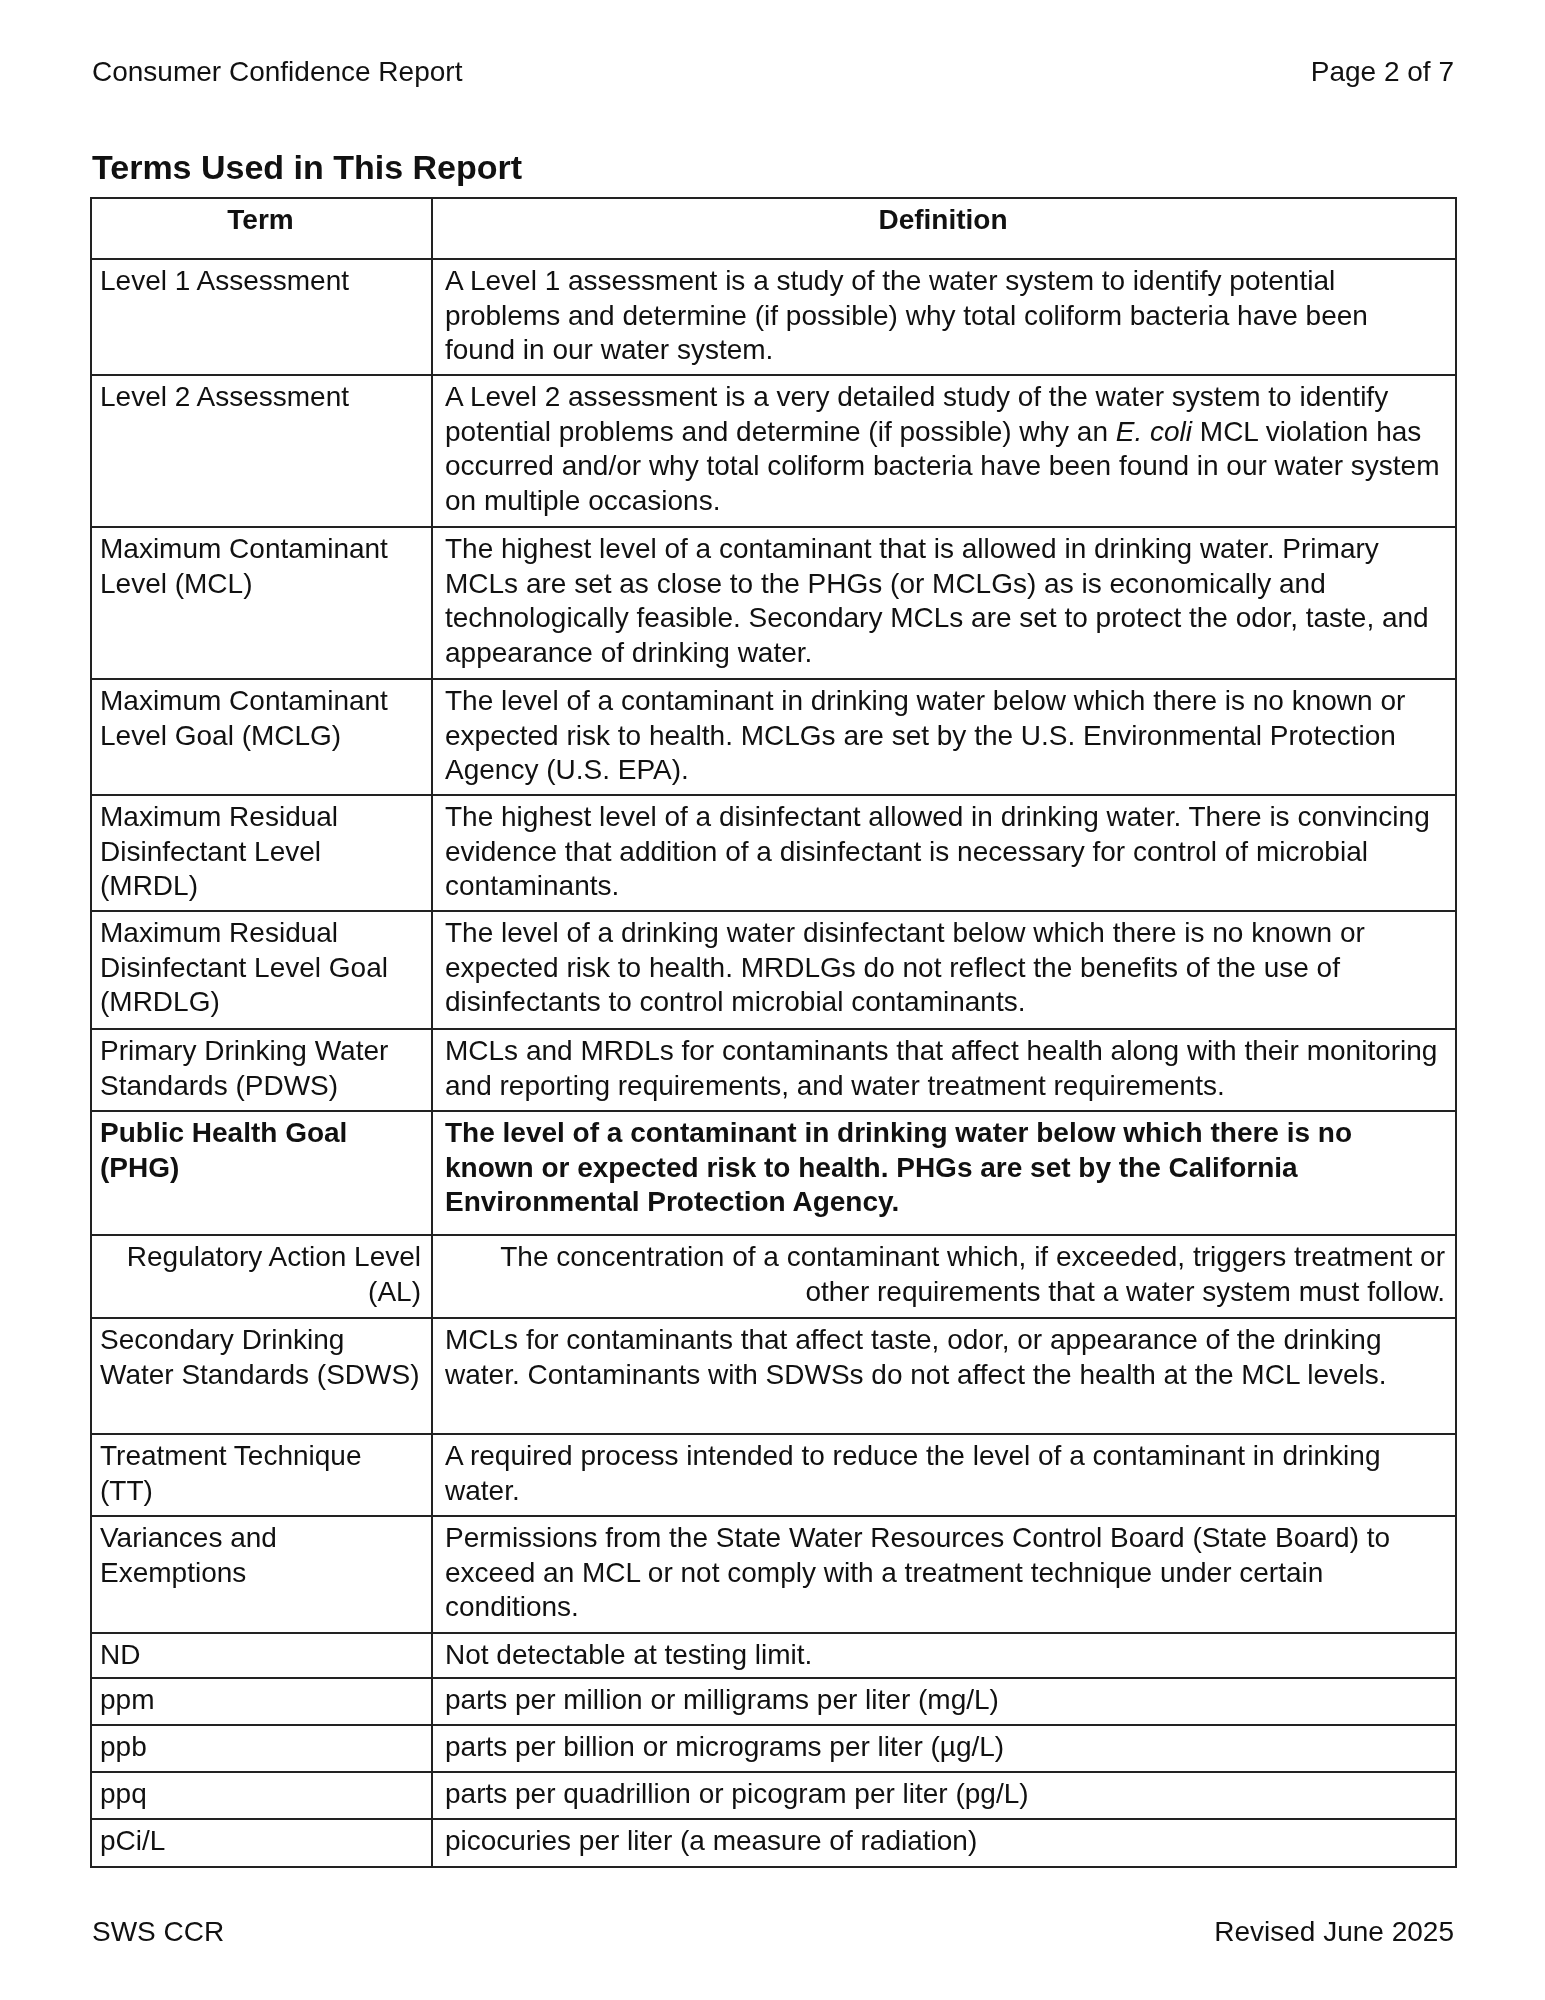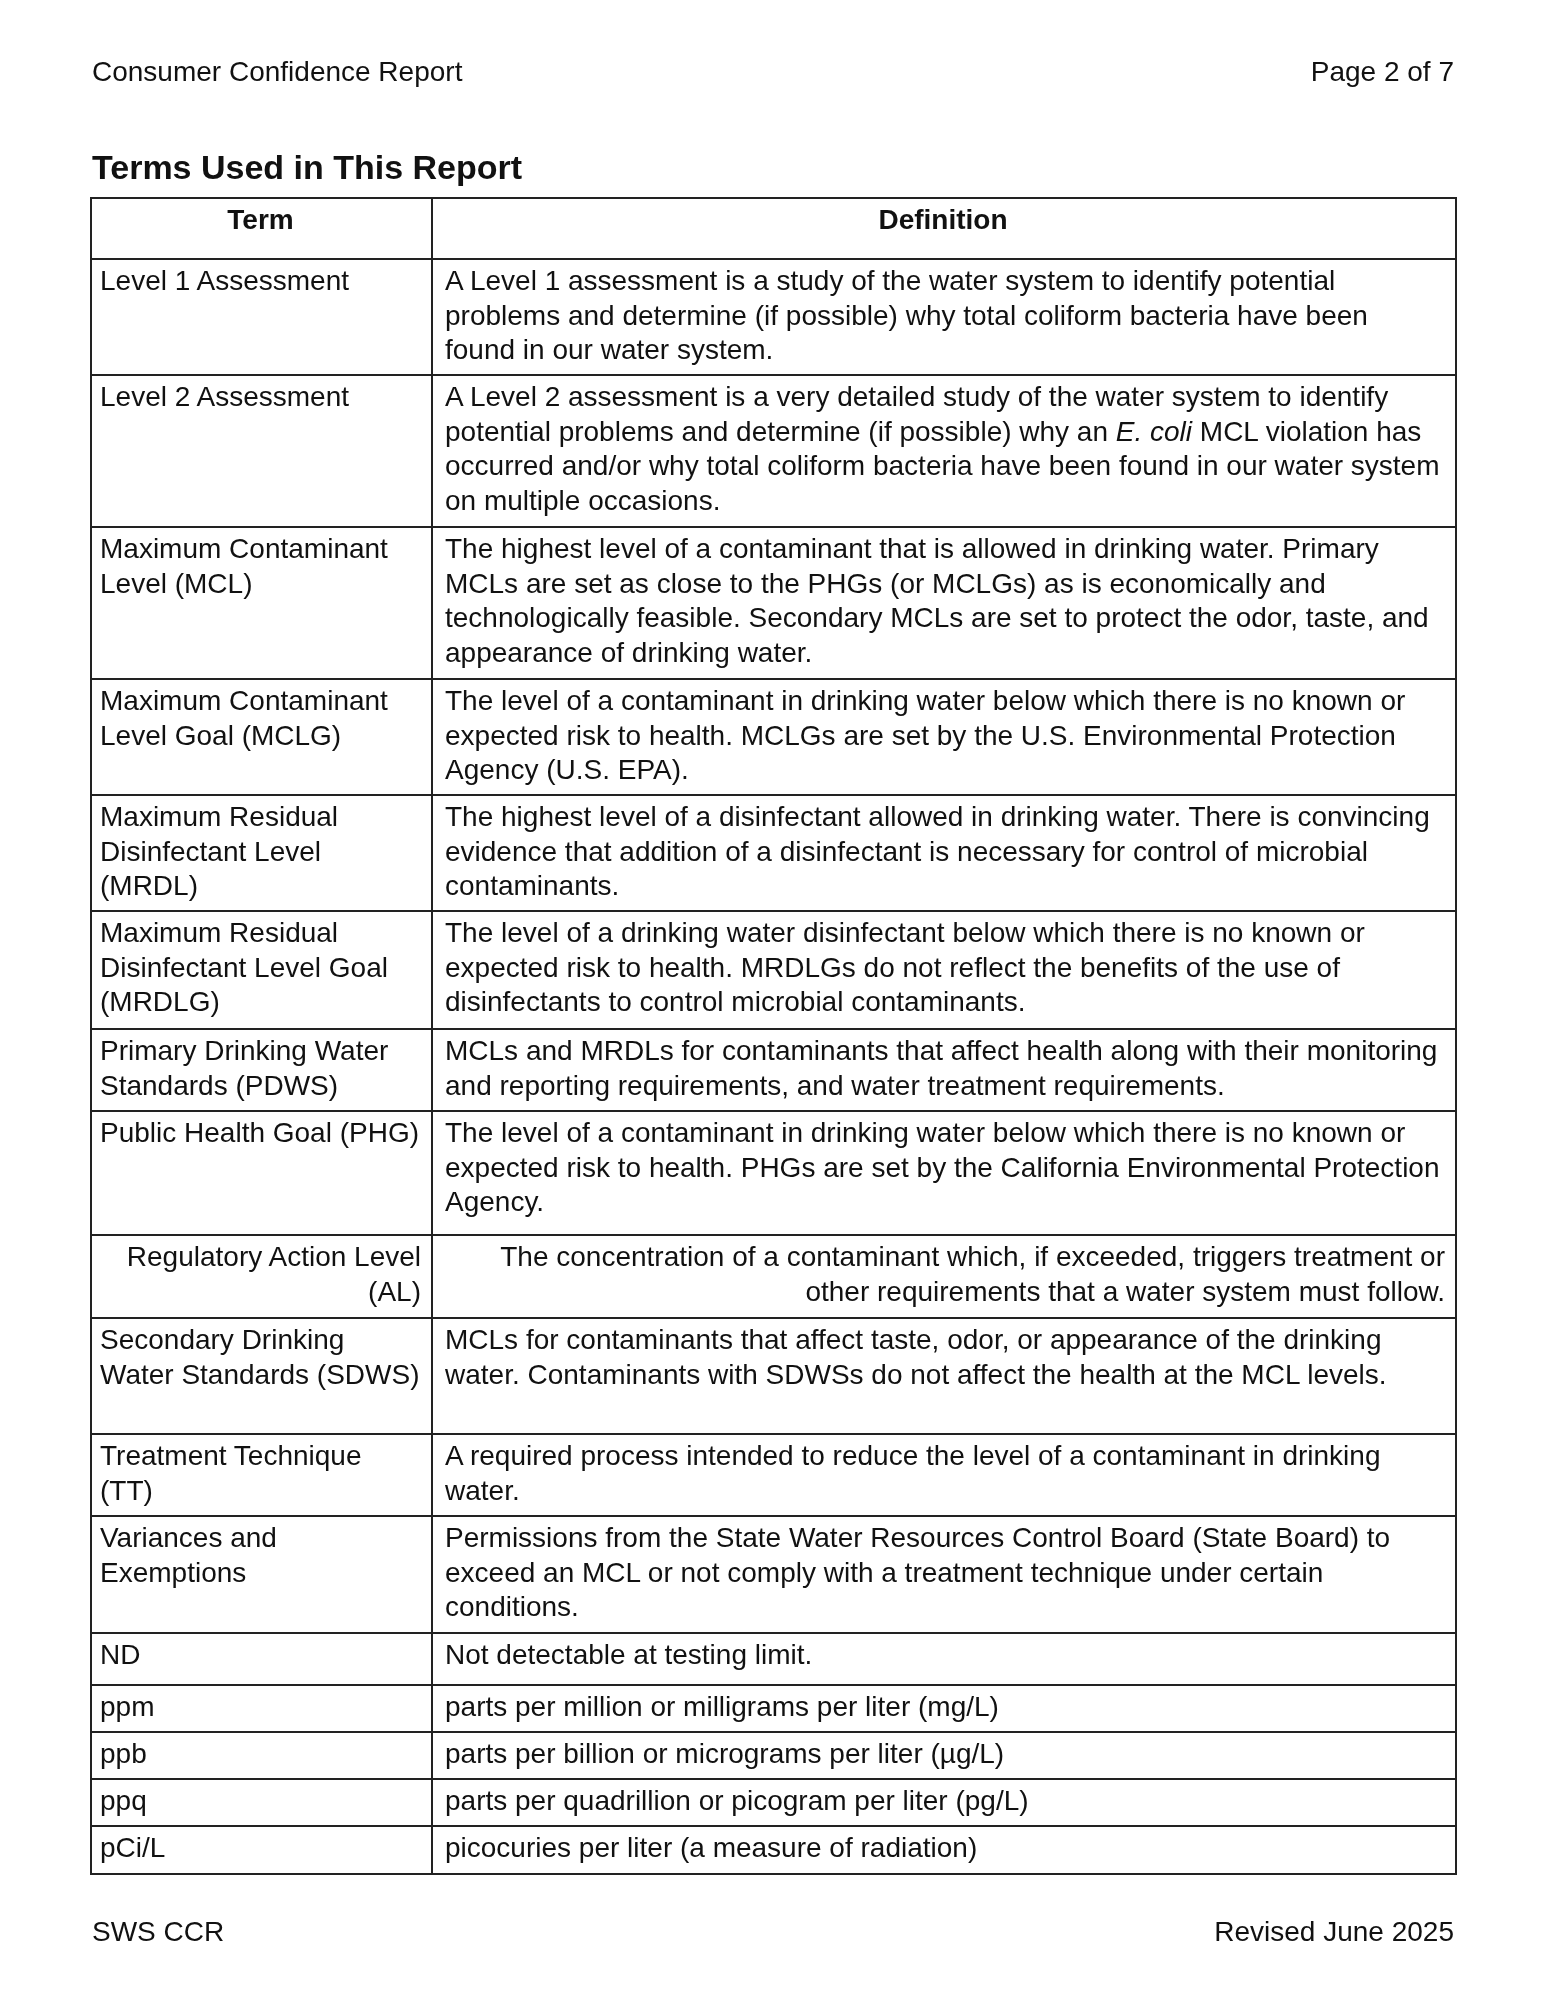--- a/index.html
+++ b/index.html
@@ -62,41 +62,41 @@
       <td class="def">The highest level of a disinfectant allowed in drinking water.  There is convincing evidence that addition of a disinfectant is necessary for control of microbial contaminants.</td>
     </tr>
     <tr style="height: 118px;">
       <td class="term">Maximum Residual Disinfectant Level Goal (MRDLG)</td>
       <td class="def">The level of a drinking water disinfectant below which there is no known or expected risk to health.  MRDLGs do not reflect the benefits of the use of disinfectants to control microbial contaminants.</td>
     </tr>
     <tr style="height: 82px;">
       <td class="term">Primary Drinking Water Standards (PDWS)</td>
       <td class="def">MCLs and MRDLs for contaminants that affect health along with their monitoring and reporting requirements, and water treatment requirements.</td>
     </tr>
-    <tr style="height: 124px;">
+    <tr style="height: 124px; font-weight: bold;">
       <td class="term">Public Health Goal (PHG)</td>
       <td class="def">The level of a contaminant in drinking water below which there is no known or expected risk to health.  PHGs are set by the California Environmental Protection Agency.</td>
     </tr>
     <tr style="height: 83px; text-align: right;">
       <td class="term">Regulatory Action Level (AL)</td>
       <td class="def">The concentration of a contaminant which, if exceeded, triggers treatment or other requirements that a water system must follow.</td>
     </tr>
     <tr style="height: 116px;">
       <td class="term">Secondary Drinking Water Standards (SDWS)</td>
       <td class="def">MCLs for contaminants that affect taste, odor, or appearance of the drinking water.  Contaminants with SDWSs do not affect the health at the MCL levels.</td>
     </tr>
     <tr style="height: 82px;">
       <td class="term">Treatment Technique (TT)</td>
       <td class="def">A required process intended to reduce the level of a contaminant in drinking water.</td>
     </tr>
     <tr style="height: 117px;">
       <td class="term">Variances and Exemptions</td>
       <td class="def">Permissions from the State Water Resources Control Board (State Board) to exceed an MCL or not comply with a treatment technique under certain conditions.</td>
     </tr>
-    <tr style="height: 52px;">
+    <tr style="height: 44px;">
       <td class="term">ND</td>
       <td class="def">Not detectable at testing limit.</td>
     </tr>
     <tr style="height: 47px;">
       <td class="term">ppm</td>
       <td class="def">parts per million or milligrams per liter (mg/L)</td>
     </tr>
     <tr style="height: 47px;">
       <td class="term">ppb</td>
       <td class="def">parts per billion or micrograms per liter (µg/L)</td>

